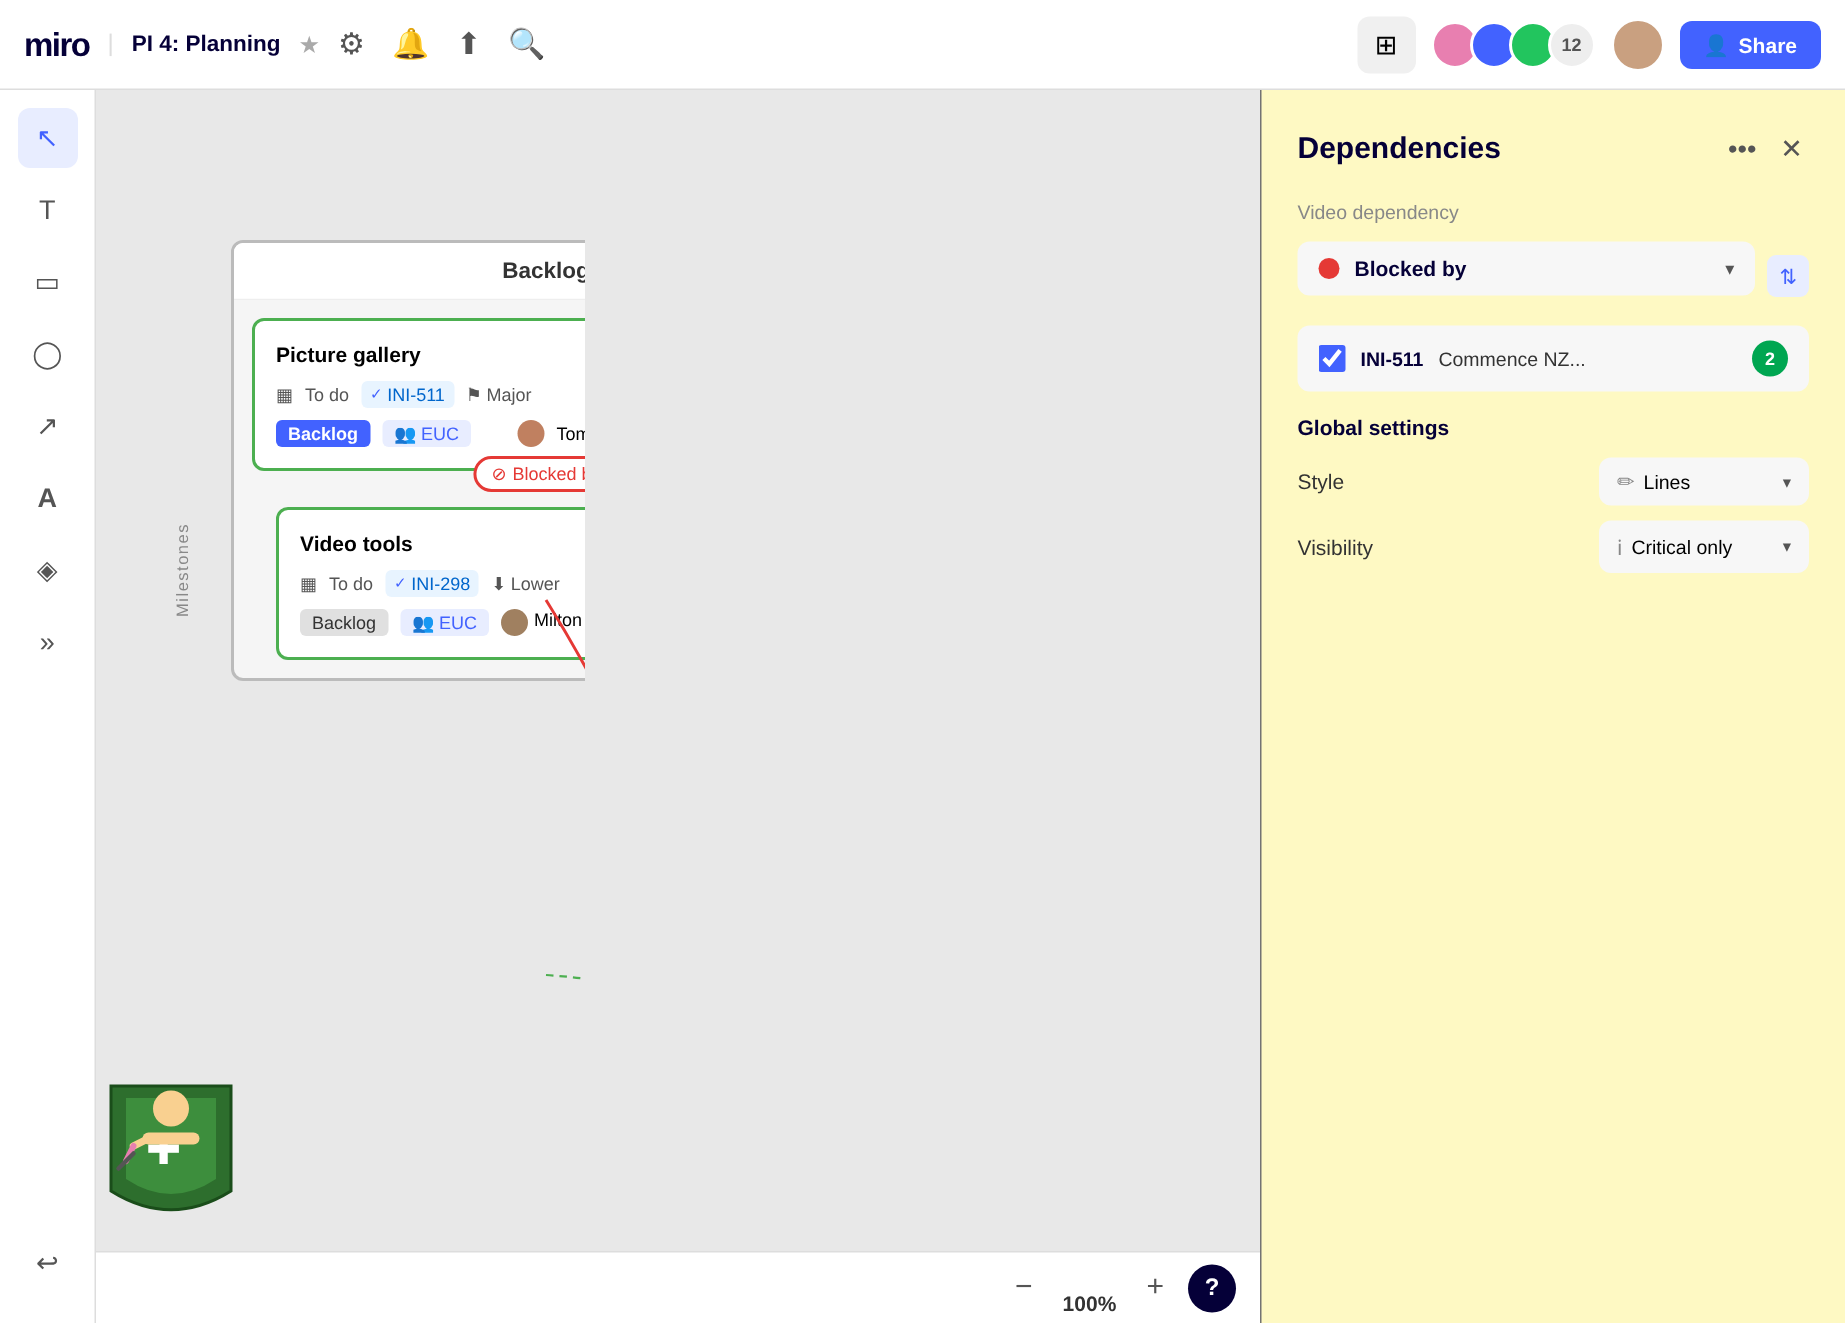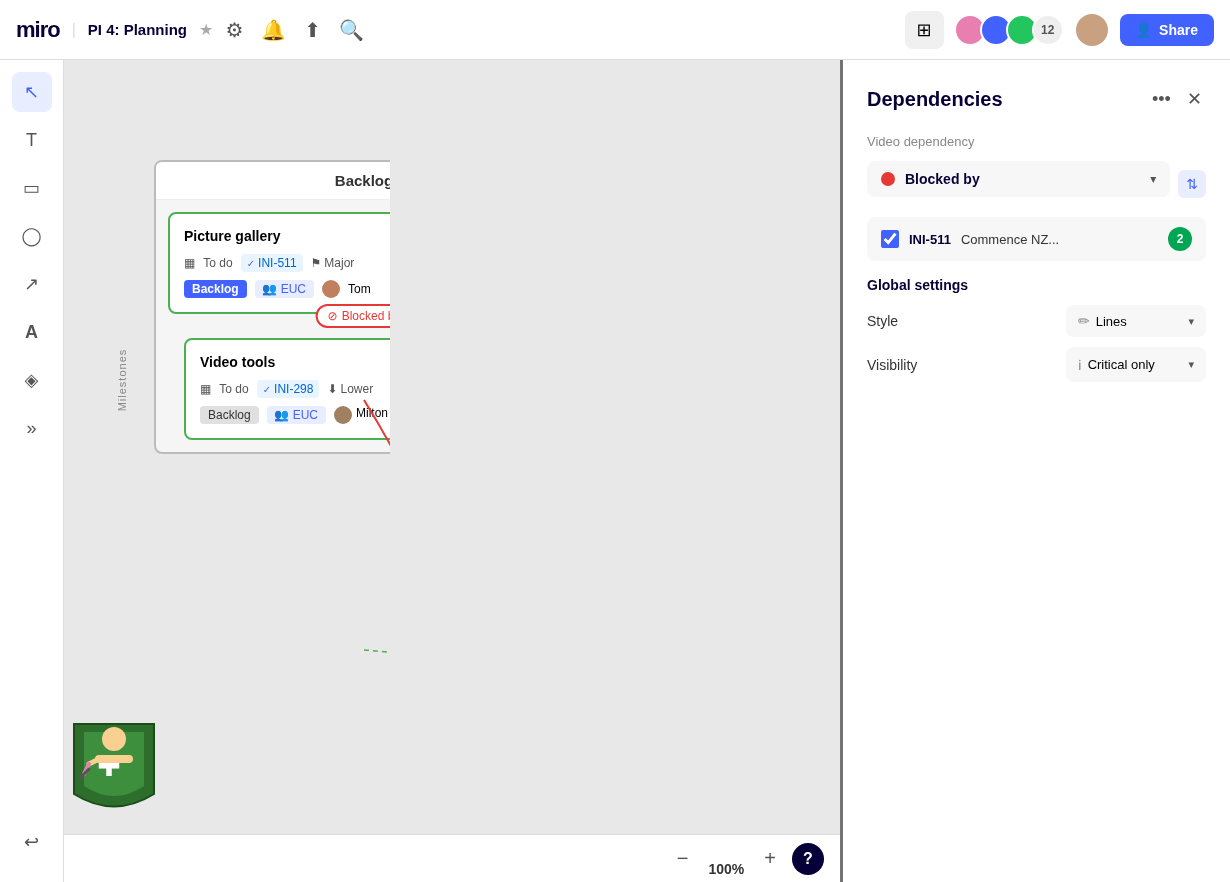--- a/index.html
+++ b/index.html
@@ -43,21 +43,21 @@
 
     
     .canvas-area {
       position: absolute; left: 64px; top: 60px; right: 840px; bottom: 0;
       background: #e8e8e8; overflow: hidden;
     }
 
     
     .right-panel {
       position: absolute; right: 0; top: 60px; bottom: 0; width: 390px;
-      background: #ffffff; border-left: 3px solid #737373; overflow-y: auto;
+      background: #fef9c3; border-left: 1px solid #737373; overflow-y: auto;
       z-index: 50; padding: 24px;
     }
     .panel-header { display: flex; align-items: center; justify-content: space-between; margin-bottom: 20px; }
     .panel-title { font-size: 20px; font-weight: 700; color: #050038; }
     .panel-header-actions { display: flex; align-items: center; gap: 8px; }
     .icon-btn { background: transparent; border: none; cursor: pointer; color: #555; font-size: 18px; padding: 4px; border-radius: 4px; }
     .edit-dep-label { font-size: 13px; color: #888; margin-bottom: 12px; }
 
     
     .dep-item {
@@ -175,21 +175,21 @@
           <span>⚑</span>
             <span>Major</span>
         </span>
       </div>
       <div style="display:flex; align-items:center; gap:8px; font-size:12px;">
         <span style="background:#4262ff; color:#fff; border-radius:4px; padding:2px 8px; font-weight:600;">Backlog</span>
         <span style="background:#e8edff; color:#4262ff; border-radius:4px; padding:2px 8px; display:flex; align-items:center; gap:3px;">
           <span>👥</span>
             <span>EUC</span>
         </span>
-        <span style="display:flex; align-items:center; gap:8px;">
+        <span style="display:flex; align-items:center; gap:8px;margin-left:23px;">
           <span style="width:18px; height:18px; border-radius:50%; background:#c08060; display:inline-block;"></span>
           <span>Tom</span>
         </span>
       </div>
 
       <div style="position:absolute; bottom:-16px; left:50%; transform:translateX(-50%); background:#fff; border:2px solid #e53935; border-radius:20px; padding:3px 10px; font-size:12px; color:#e53935; display:flex; align-items:center; gap:4px; white-space:nowrap; z-index:10;">
         <span>⊘</span>
         <span>Blocked by</span>
       </div>
     </div>

